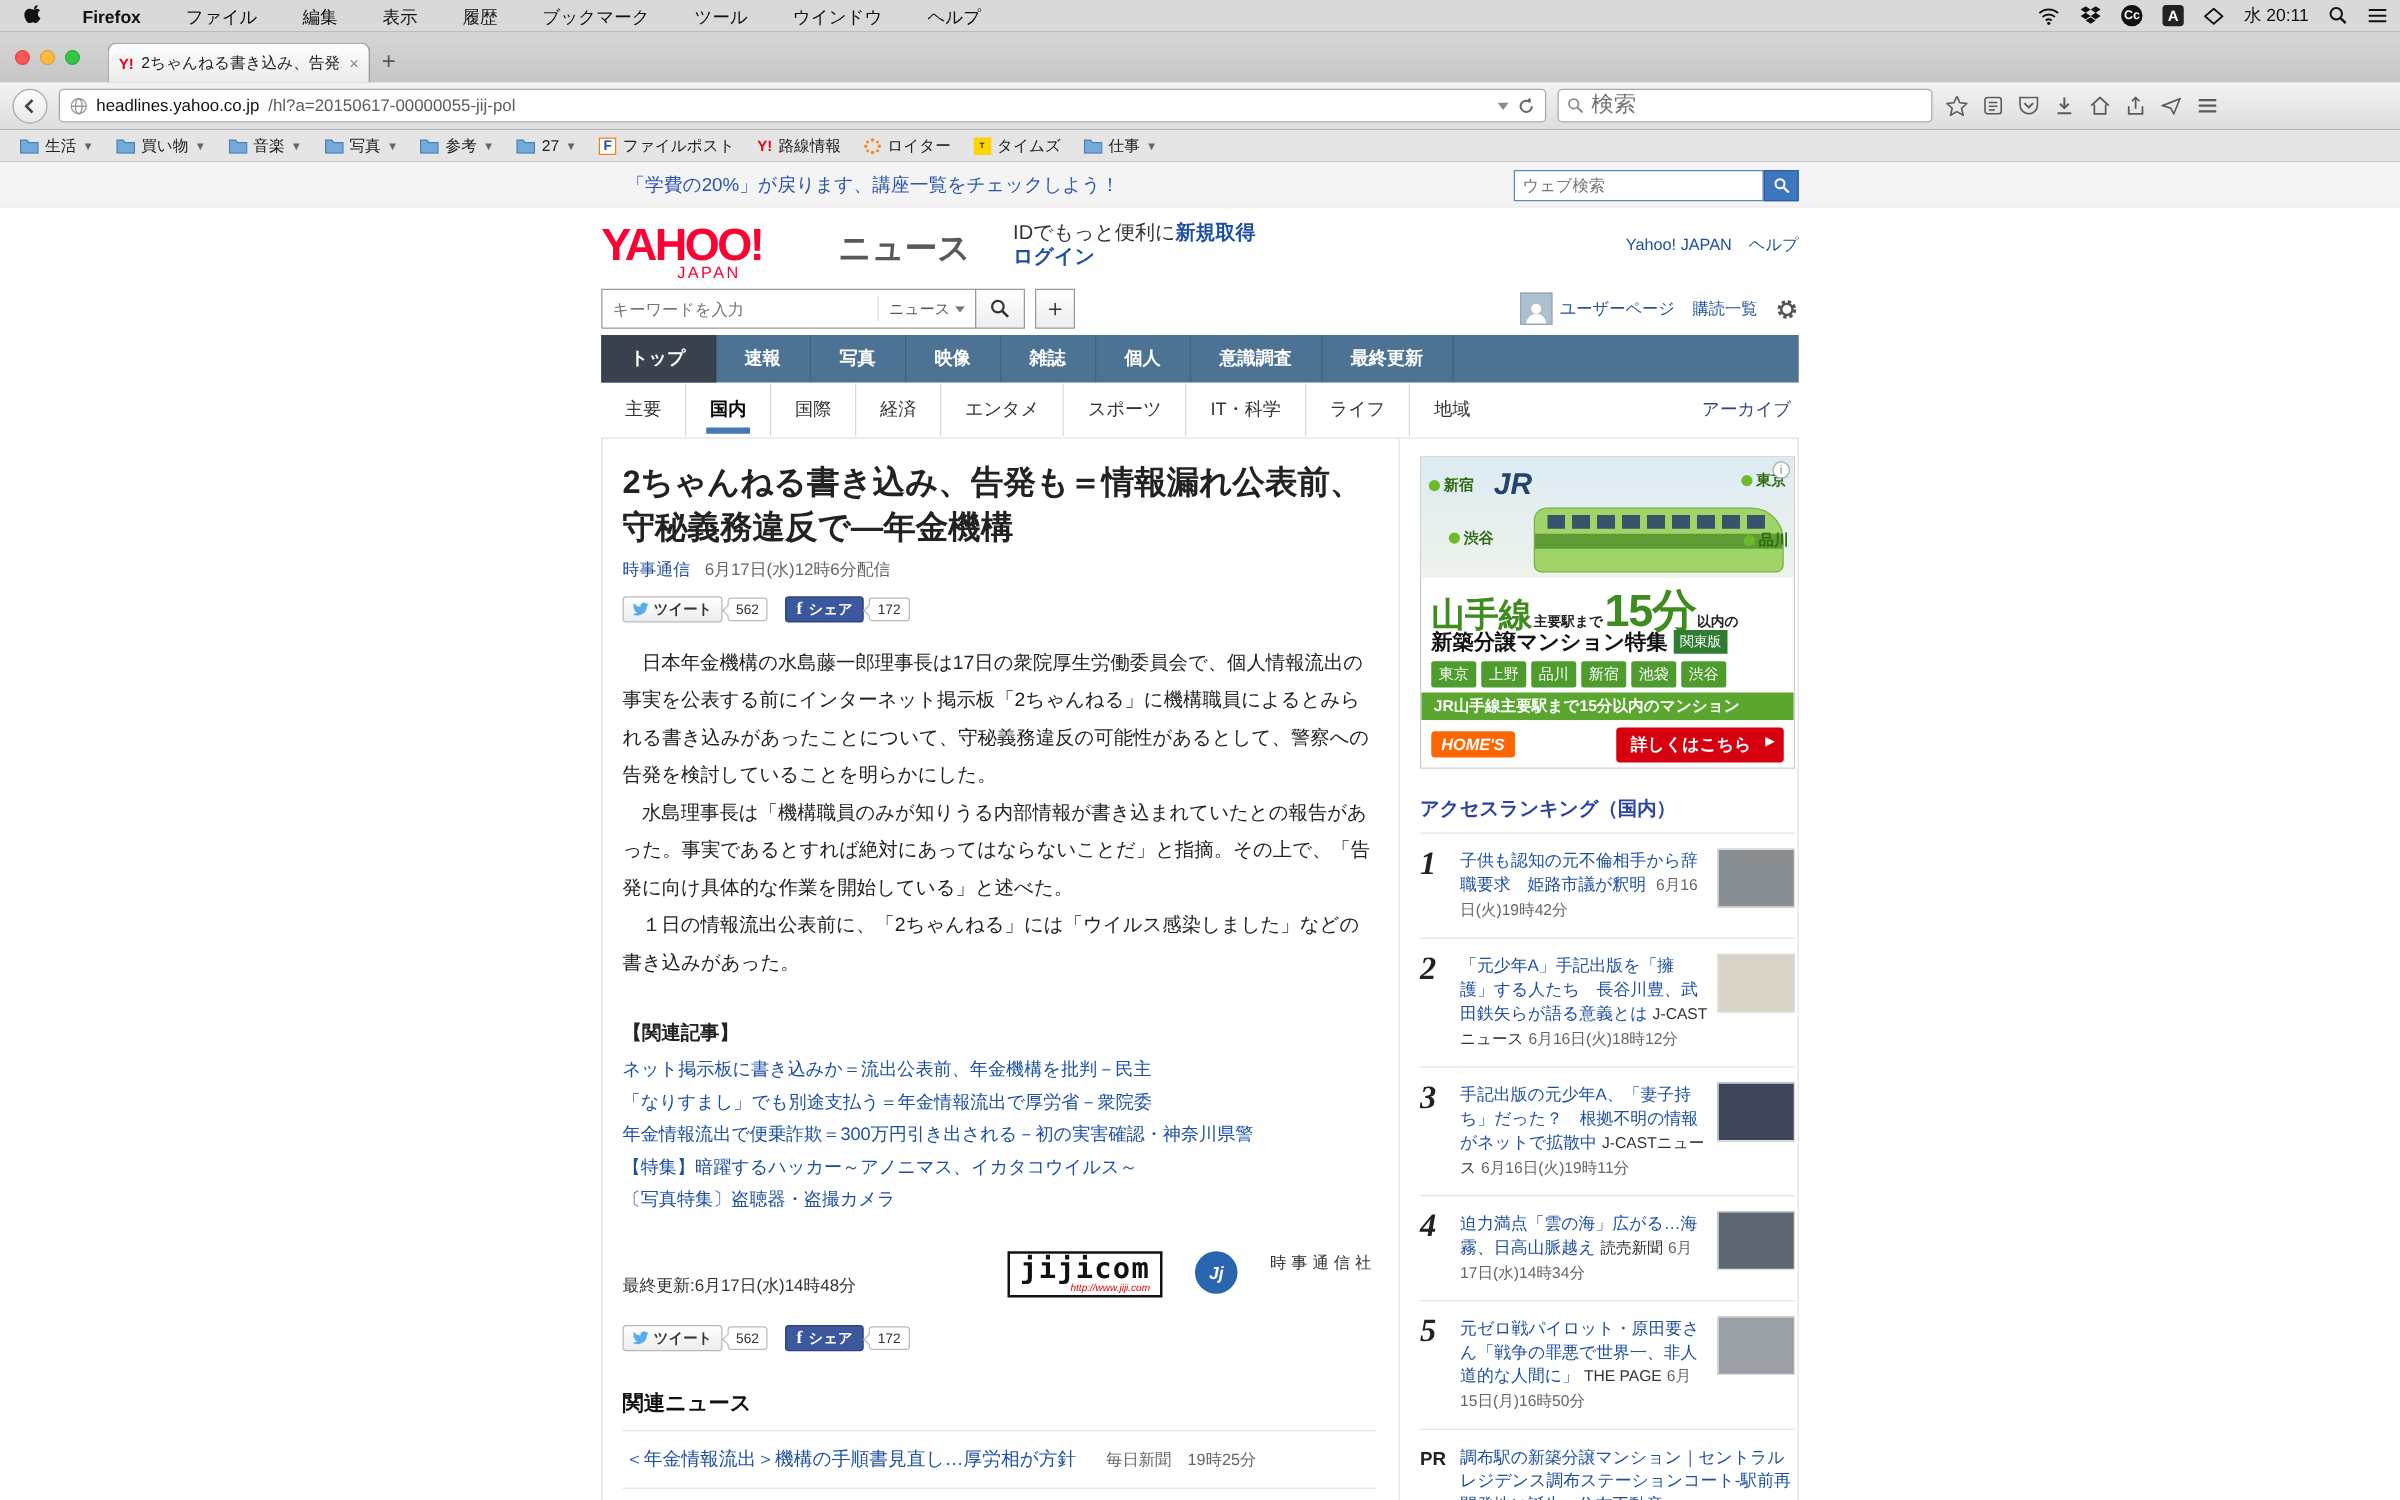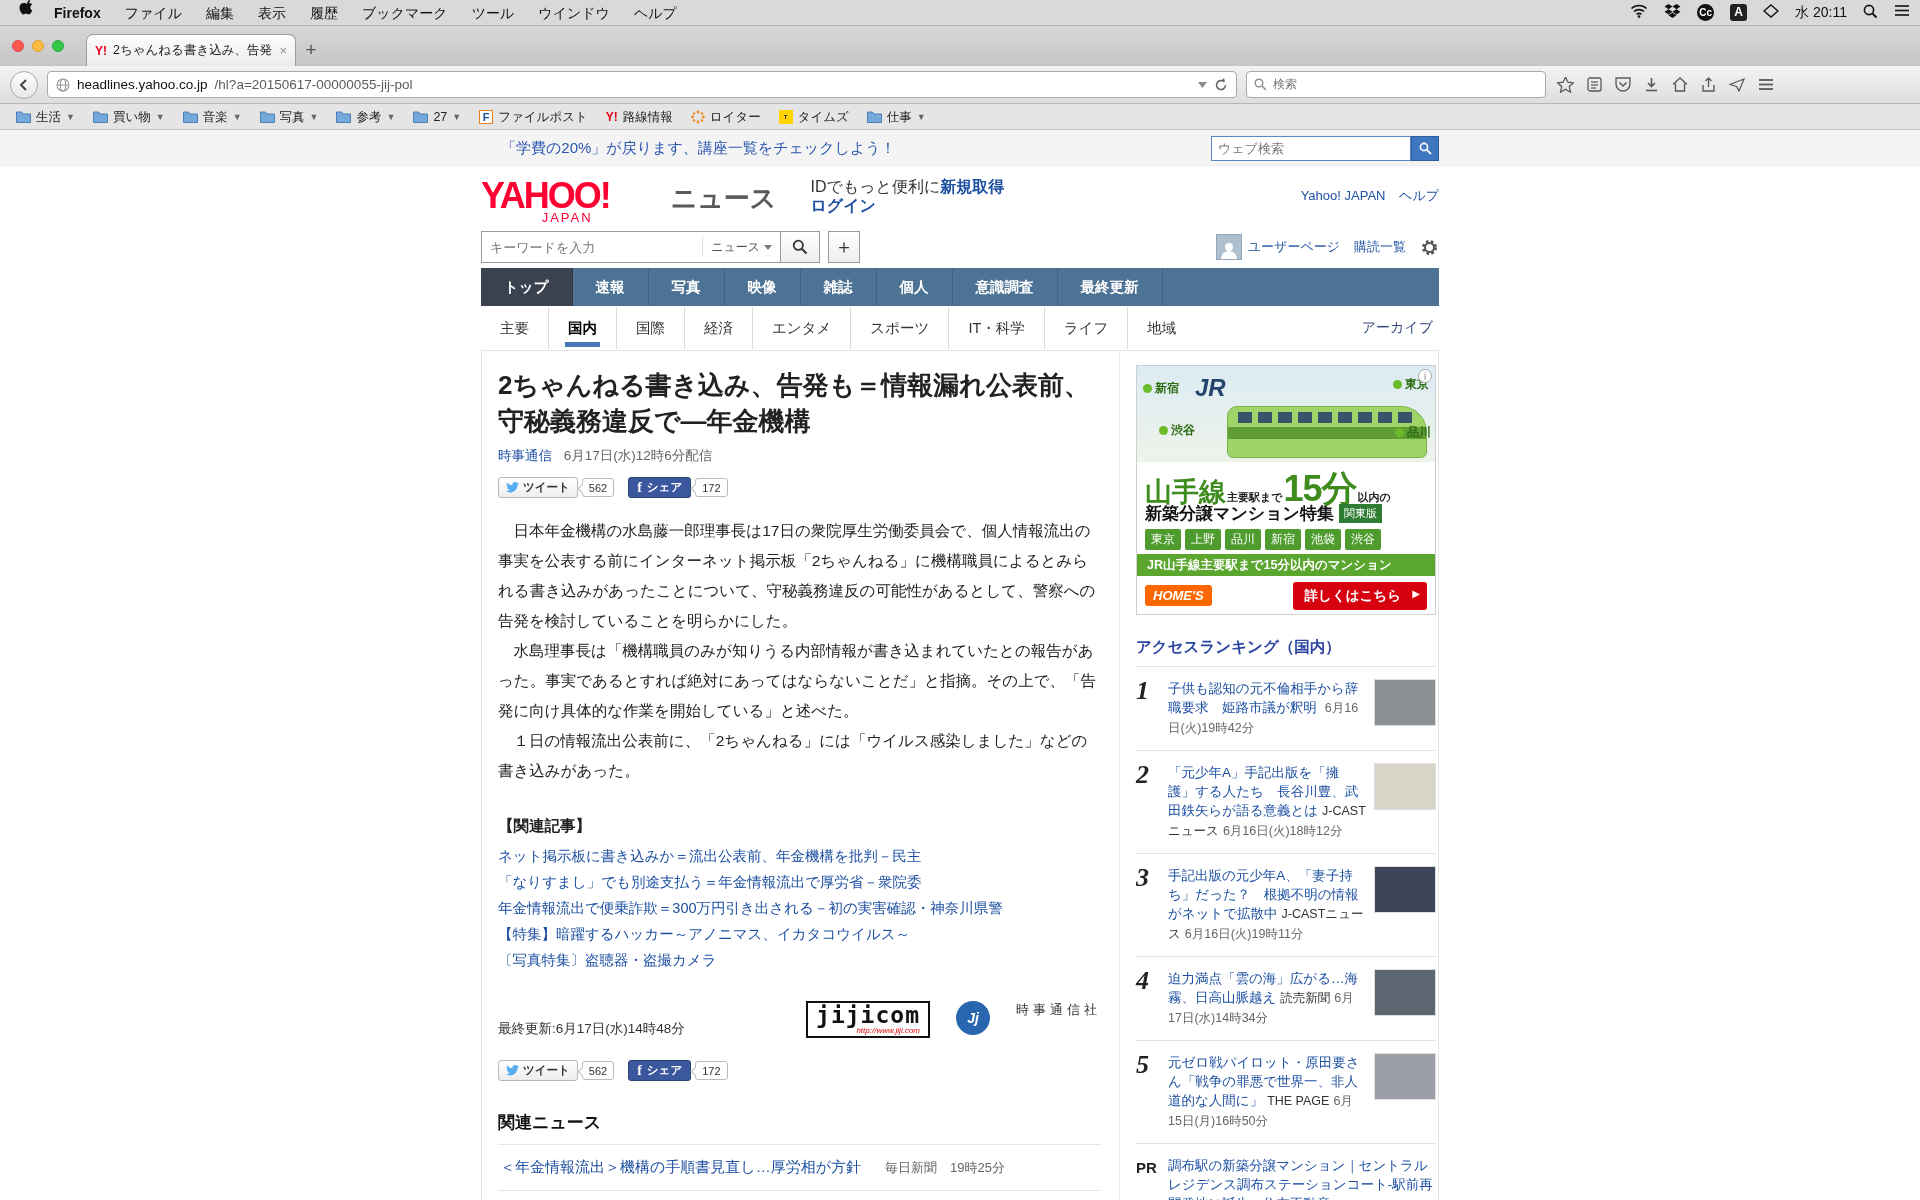--- a/index.html
+++ b/index.html
@@ -3,24 +3,24 @@
 <meta charset="utf-8">
 <style>
   *{box-sizing:border-box;margin:0;padding:0}
   html,body{width:1920px;height:1200px;overflow:hidden;background:#fff;
     font-family:"Liberation Sans","DejaVu Sans",sans-serif;-webkit-font-smoothing:antialiased}
   .icon{display:inline-flex;align-items:center;justify-content:center}
   a{text-decoration:none;cursor:pointer}
   
   .menubar{height:26px;background:#d9d9d9;border-bottom:1px solid #b4b4b4;display:flex;
     align-items:center;padding:0 10px;font-size:14px;color:#111}
-  .menubar .left{display:flex;align-items:flex-start;gap:2px}
+  .menubar .left{display:flex;align-items:center;gap:14px}
   .menubar .mitem{padding:0 11px;line-height:26px}
   .menubar .appname{font-weight:bold}
-  .menubar .right{margin-left:auto;display:flex;align-items:flex-start;gap:16px}
+  .menubar .right{margin-left:auto;display:flex;align-items:center;gap:16px}
   .menubar svg{display:block}
   .abox{width:17px;height:17px;background:#222;color:#fff;border-radius:3px;font-size:12px;
     font-weight:bold;display:flex;align-items:center;justify-content:center}
   .ccirc{width:17px;height:17px;background:#111;color:#fff;border-radius:50%;font-size:10px;
     display:flex;align-items:center;justify-content:center;font-weight:bold}
   .clock{font-size:14px}
   
   .tabbar{height:40px;background:linear-gradient(#d6d6d6,#c6c6c6);display:flex;align-items:flex-end;
     padding:0 0 0 12px;position:relative}
   .lights{position:absolute;left:12px;top:14px;display:flex;gap:8px}
@@ -40,21 +40,21 @@
     display:flex;align-items:center;padding:0 10px;gap:9px}
   .backbtn{width:28px;height:28px;border-radius:50%;background:linear-gradient(#fefefe,#e8e8e8);
     border:1px solid #a9a9a9;display:flex;align-items:center;justify-content:center}
   .urlbar{width:1190px;height:27px;background:#fff;border:1px solid #a9a9a9;border-radius:4px;
     display:flex;align-items:center;padding:0 8px;gap:7px;font-size:13.5px}
   .urlbar .dom{color:#111}
   .urlbar .path{color:#5c5c5c}
   .urlbar .grow{flex:1}
   .searchbar{width:300px;height:27px;background:#fff;border:1px solid #a9a9a9;border-radius:4px;
     display:flex;align-items:center;padding:0 7px;gap:6px}
-  .searchbar input{border:none;outline:none;flex:1;font-size:12px;font-family:Liberation Mono, monospace;color:#c2410c;background:transparent}
+  .searchbar input{border:none;outline:none;flex:1;font-size:18px;font-family:Liberation Mono, monospace;color:#c2410c;background:transparent}
   .tbicons{display:flex;align-items:center;gap:13px;color:#5a5a5a;margin-left:2px}
   
   .bmbar{height:26px;background:#e5e5e5;border-bottom:1px solid #c3c3c3;display:flex;
     align-items:center;padding:0 10px;gap:6px;font-size:12.5px;color:#222}
   .bmitem{display:flex;align-items:center;gap:5px;padding:0 6px;line-height:26px}
   .bmcaret{color:#666;font-size:9px}
   .fpost{width:14px;height:14px;border:1px solid #e8821c;background:#fff;color:#1d4fa0;font-weight:bold;
     font-size:11px;display:flex;align-items:center;justify-content:center}
   .yred{color:#e8001c;font-weight:bold;font-size:12px}
   .times{width:14px;height:14px;background:#ffd400;color:#222;font-size:6px;font-weight:bold;

